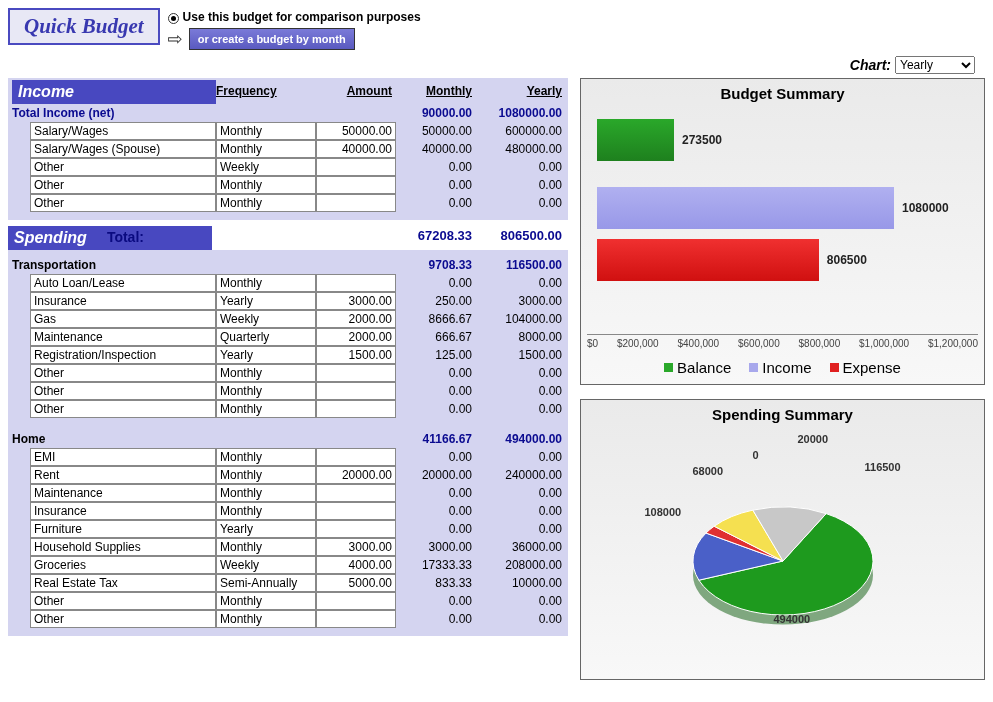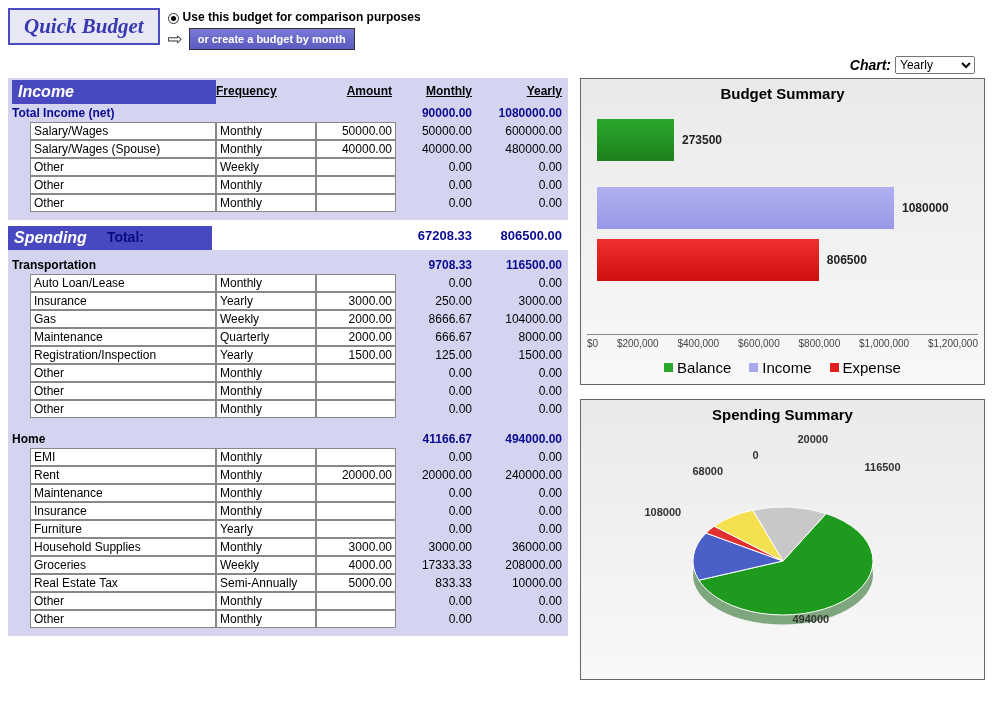--- a/index.html
+++ b/index.html
@@ -439,17 +439,17 @@
             <path d="M 150 130 L 65.89011225821484 149.21430826918177 A 90 54 0 0 1 72.9836619445217 102.05981170233918 Z" fill="#4a60c8" stroke="#fff" stroke-width="1"></path>
             <path d="M 150 130 L 72.9836619445217 102.05981170233918 A 90 54 0 0 1 81.14311675074957 95.22727122425285 Z" fill="#e03030" stroke="#fff" stroke-width="1"></path>
             <path d="M 150 130 L 81.14311675074957 95.22727122425285 A 90 54 0 0 1 119.86793896681125 79.1163955360748 Z" fill="#f5e050" stroke="#fff" stroke-width="1"></path>
             <path d="M 150 130 L 119.86793896681125 79.1163955360748 A 90 54 0 0 1 193.14829847437827 82.61054165791987 Z" fill="#c8c8c8" stroke="#fff" stroke-width="1"></path>
           </svg>
           <div class="pie-label" style="left: 165px; top: 2px;">20000</div>
           <div class="pie-label" style="left: 120px; top: 18px;">0</div>
           <div class="pie-label" style="left: 60px; top: 34px;">68000</div>
           <div class="pie-label" style="left: 232px; top: 30px;">116500</div>
           <div class="pie-label" style="left: 12px; top: 75px;">108000</div>
-          <div class="pie-label" style="left: 160px; top: 182px;">494000</div>
+          <div class="pie-label" style="left: 141px; top: 182px;">494000</div>
         </div>
     </div>
   </div>
 </div>
 
 </body></html>

